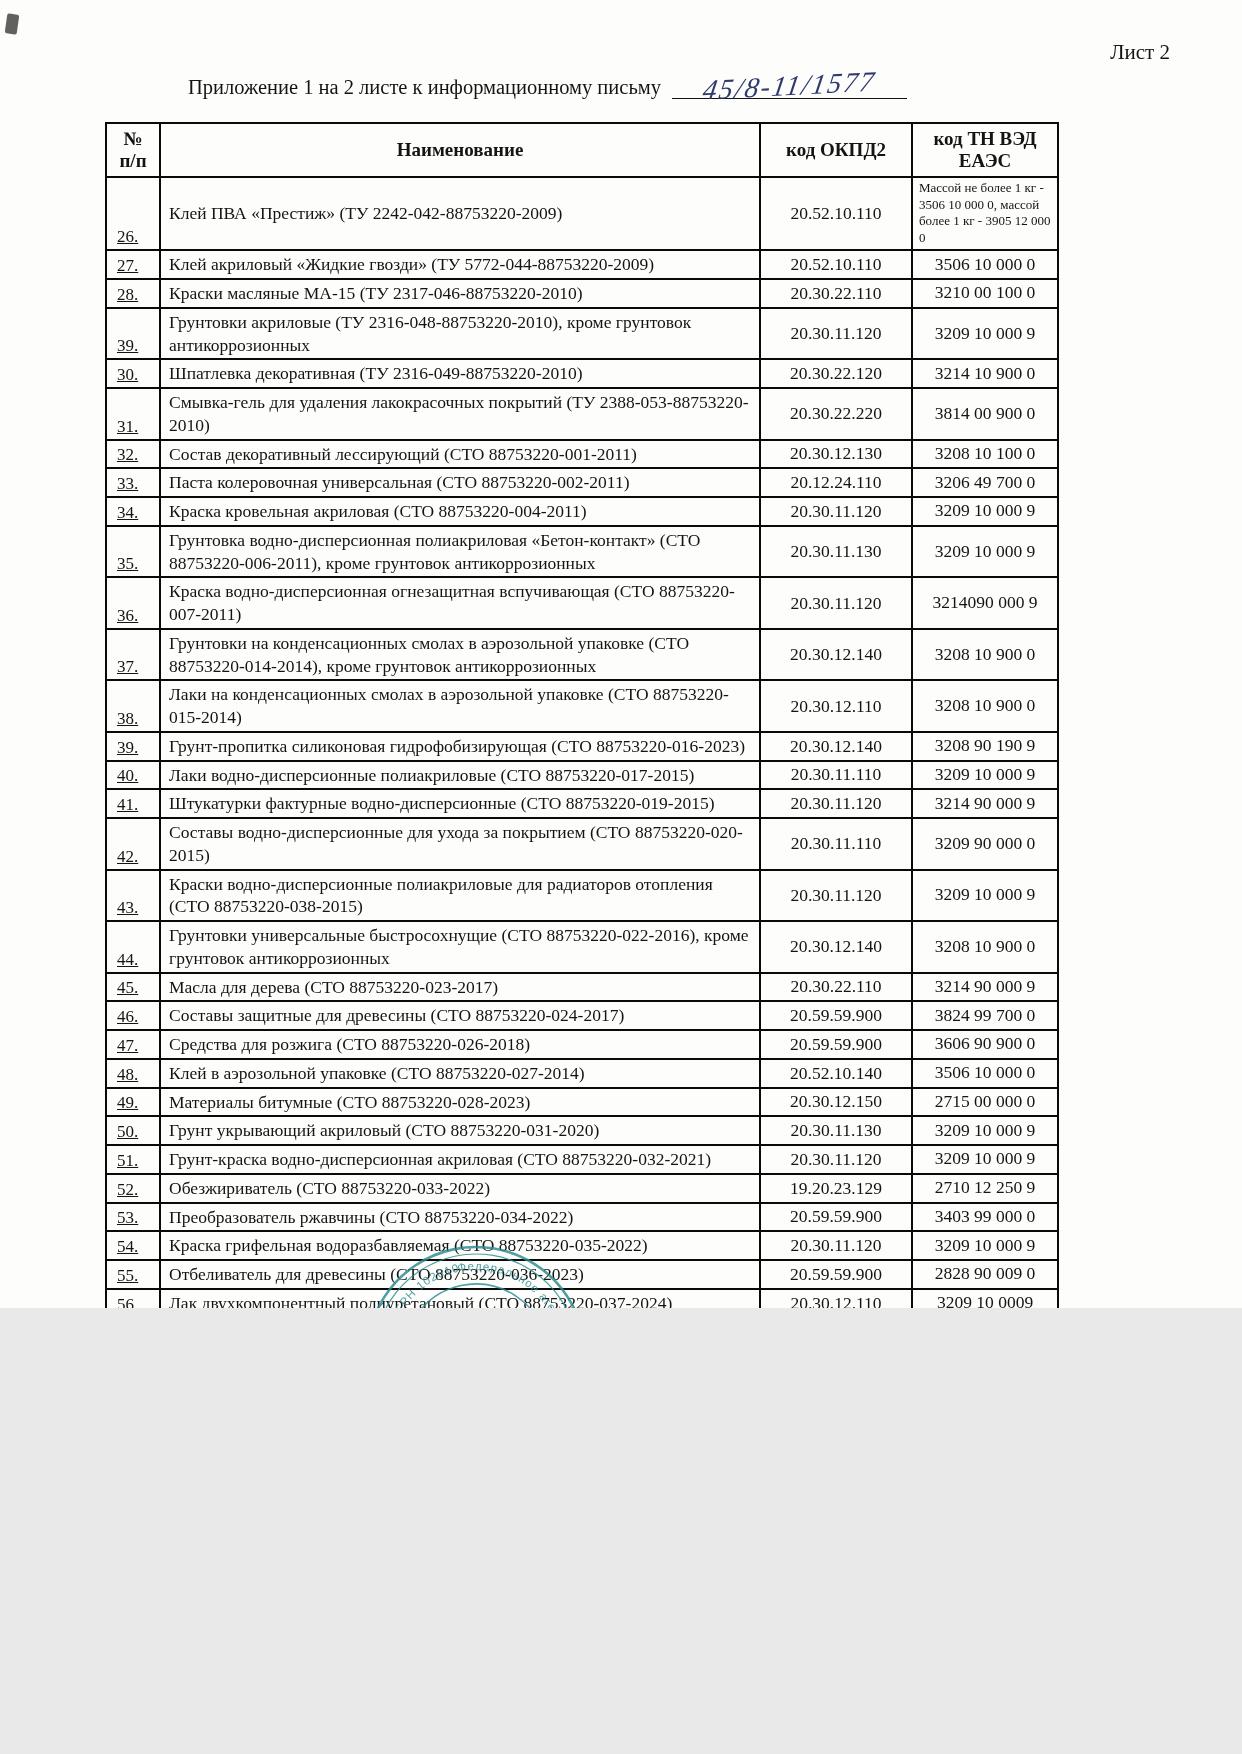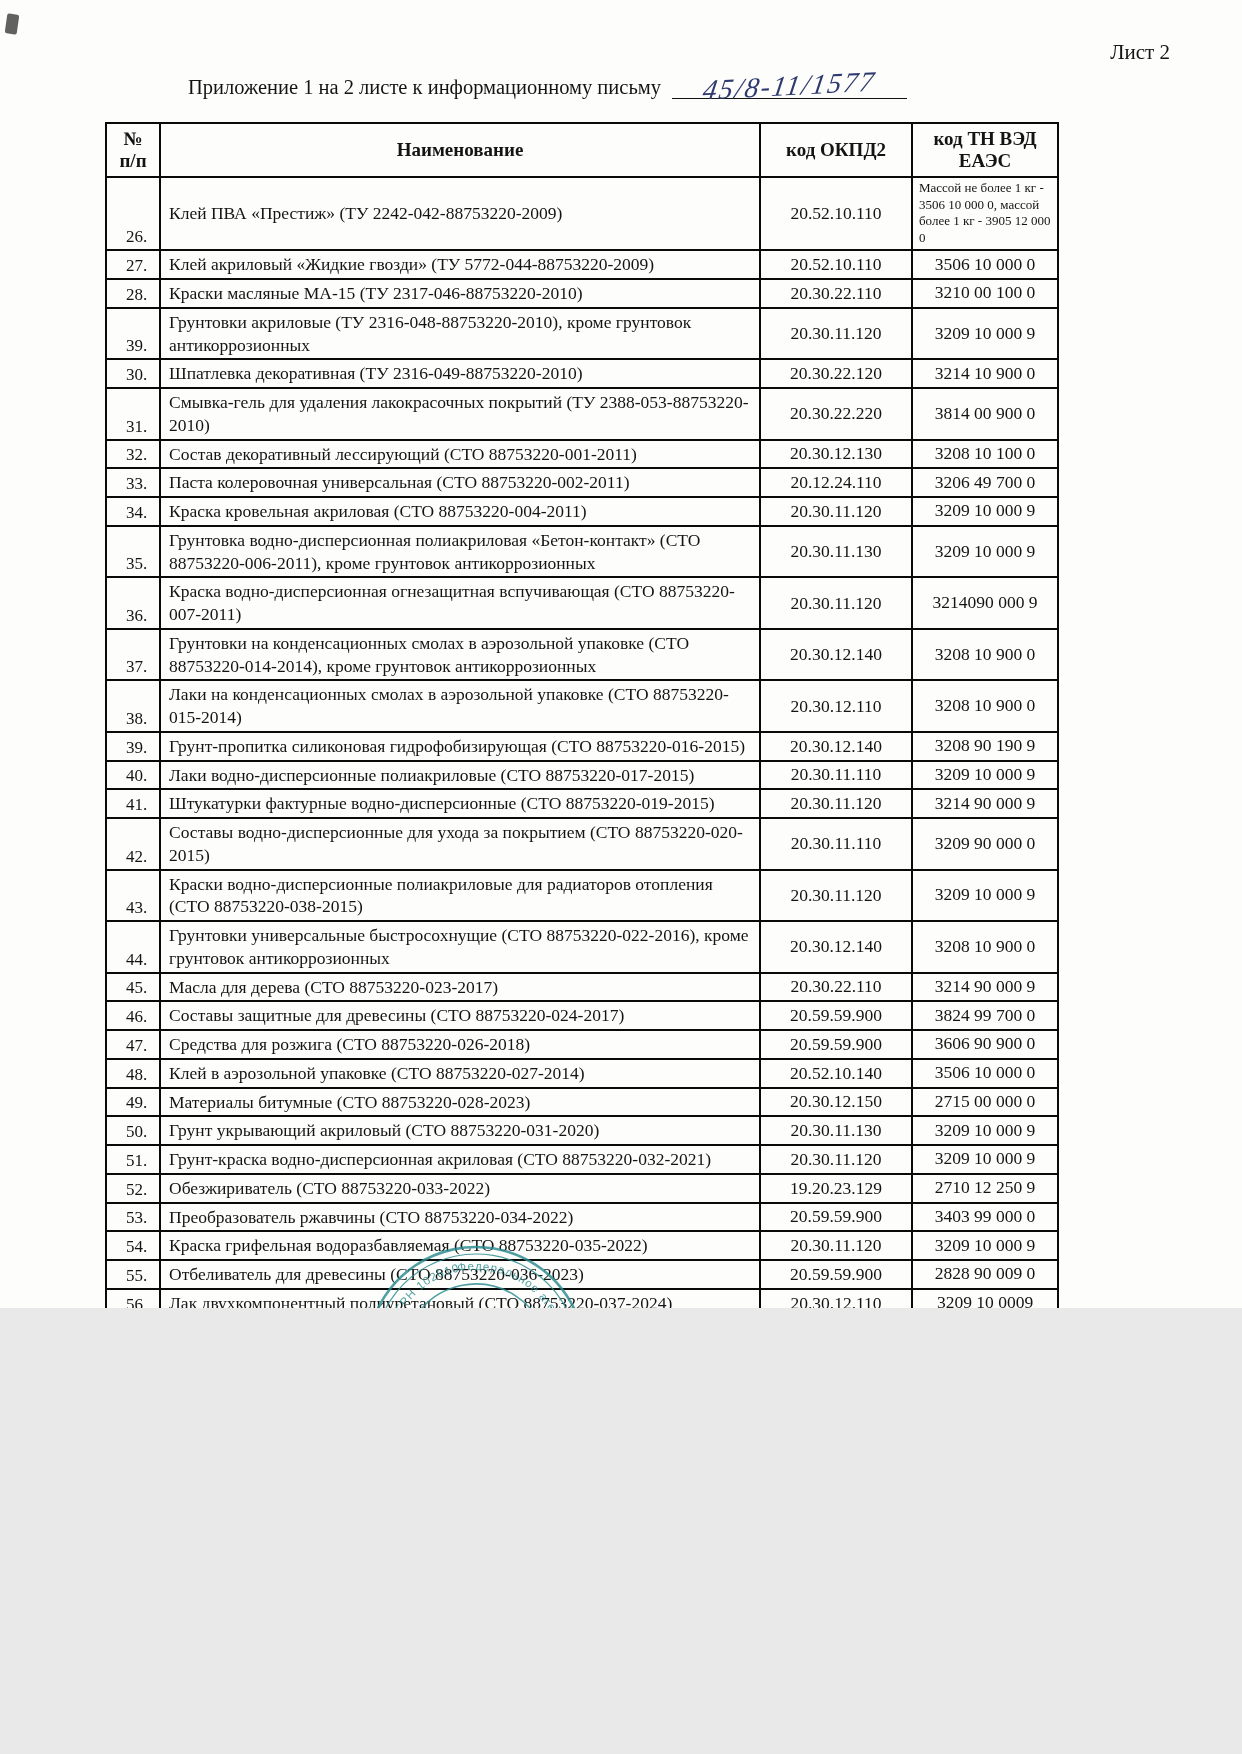--- a/index.html
+++ b/index.html
@@ -29,21 +29,21 @@
   }
   table.doc th,table.doc td{border:2px solid #0a0a0a;}
   table.doc th{
     font-size:19px;font-weight:bold;text-align:center;vertical-align:middle;
     padding:4px 4px;white-space:pre-line;line-height:1.15;
   }
   col.w-num{width:54px;}
   col.w-name{width:600px;}
   col.w-okpd{width:152px;}
   col.w-tnved{width:146px;}
-  td.c-num{font-size:17px;vertical-align:bottom;text-align:left;padding:1px 2px 2px 19px;}
+  td.c-num{font-size:17px;vertical-align:bottom;text-align:left;padding:1px 2px 2px 10px;text-decoration:underline;}
   td.c-name{font-size:17.5px;vertical-align:middle;text-align:left;padding:2px 8px;line-height:1.3;}
   td.c-okpd{font-size:17.5px;text-align:center;vertical-align:middle;padding:1px 2px;}
   td.c-tnved{font-size:17.5px;text-align:center;vertical-align:middle;padding:0 3px;line-height:1.25;}
   td.c-tnved.small{font-size:13px;text-align:left;padding:2px 6px;line-height:1.3;}
 
   .sig-title{position:absolute;left:165px;top:1336px;font-size:20.5px;line-height:1.45;}
   .sig-name{position:absolute;left:868px;top:1317px;font-size:20.5px;font-family:Liberation Serif, serif;}
   .sig-stroke{position:absolute;left:638px;top:1322px;width:200px;height:46px;}
   .executor{position:absolute;left:113px;top:1420px;font-size:17.5px;line-height:1.5;}
 
@@ -175,21 +175,21 @@
           <td class="c-tnved">3208 10 900 0</td>
         </tr>
         <tr>
           <td class="c-num">38.</td>
           <td class="c-name">Лаки на конденсационных смолах в аэрозольной упаковке (СТО 88753220-015-2014)</td>
           <td class="c-okpd">20.30.12.110</td>
           <td class="c-tnved">3208 10 900 0</td>
         </tr>
         <tr>
           <td class="c-num">39.</td>
-          <td class="c-name">Грунт-пропитка силиконовая гидрофобизирующая (СТО 88753220-016-2015)</td>
+          <td class="c-name">Грунт-пропитка силиконовая гидрофобизирующая (СТО 88753220-016-2023)</td>
           <td class="c-okpd">20.30.12.140</td>
           <td class="c-tnved">3208 90 190 9</td>
         </tr>
         <tr>
           <td class="c-num">40.</td>
           <td class="c-name">Лаки водно-дисперсионные полиакриловые (СТО 88753220-017-2015)</td>
           <td class="c-okpd">20.30.11.110</td>
           <td class="c-tnved">3209 10 000 9</td>
         </tr>
         <tr>

